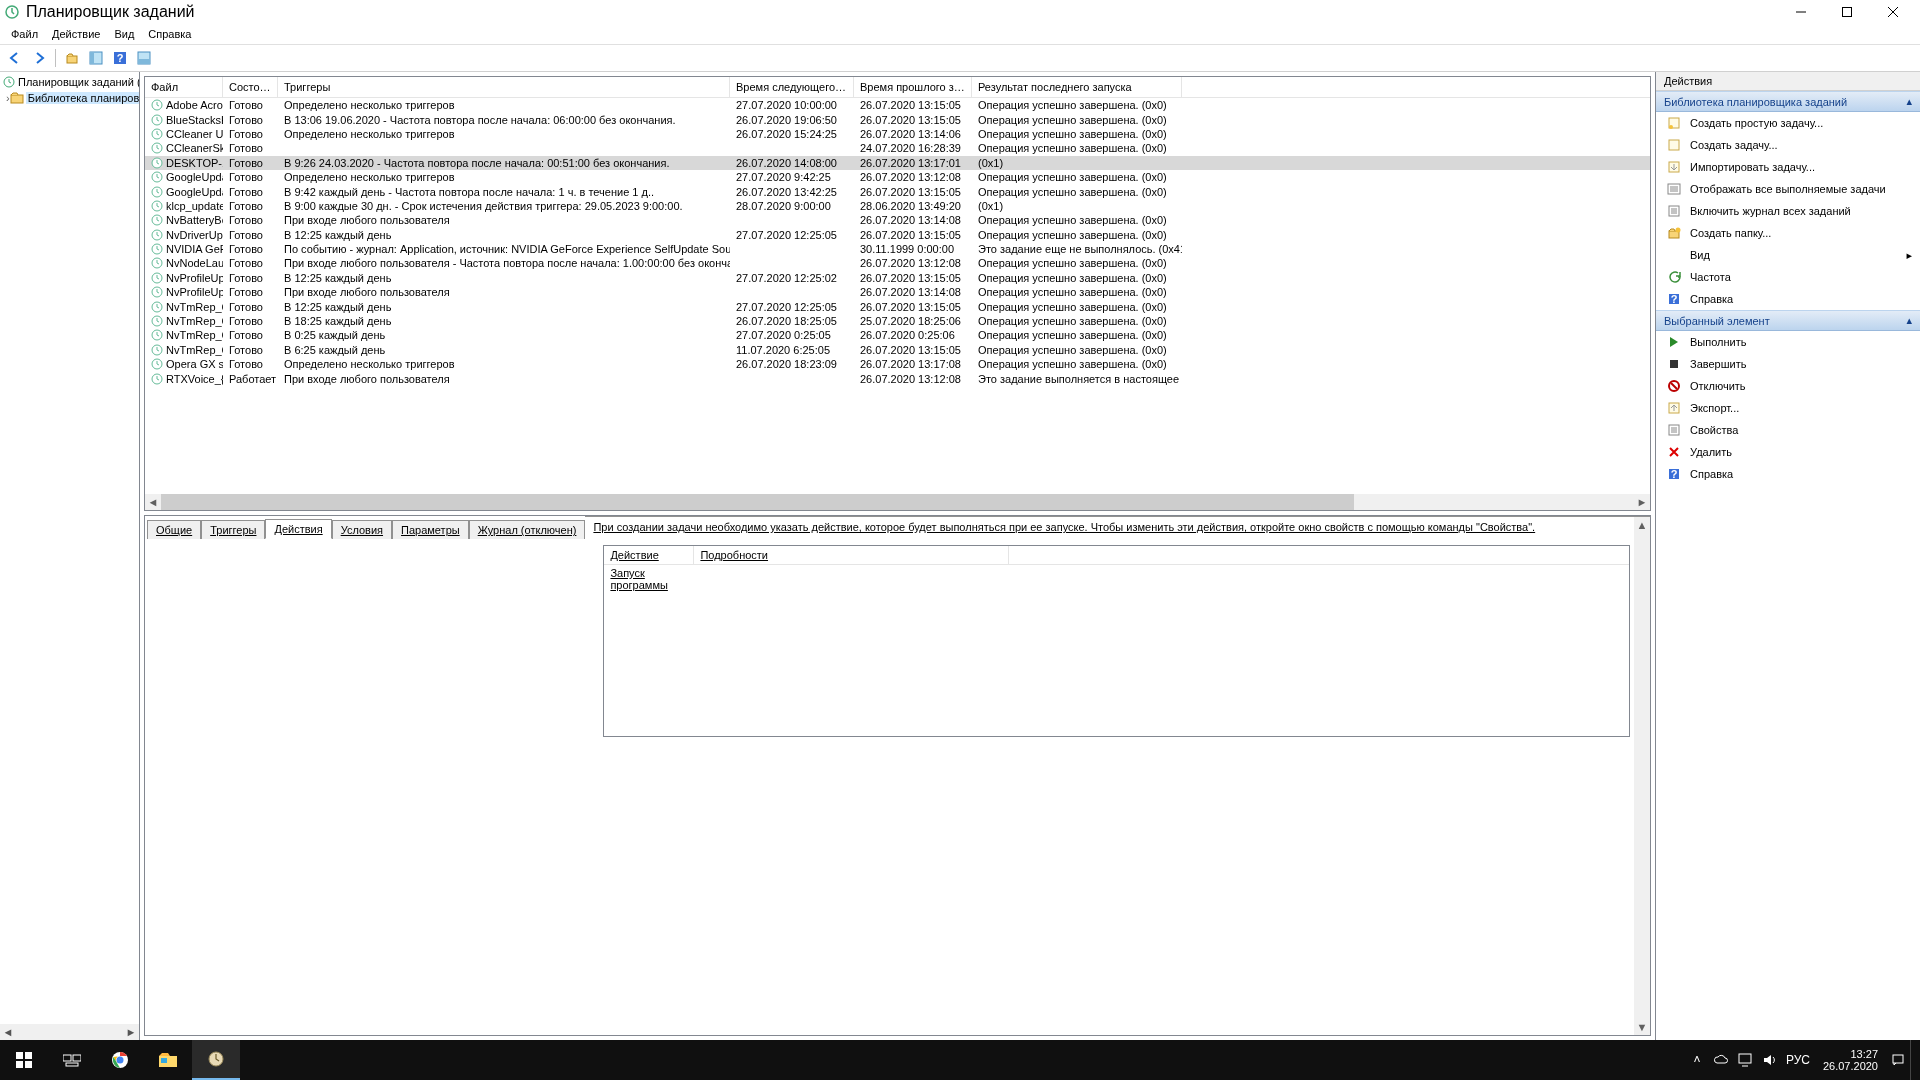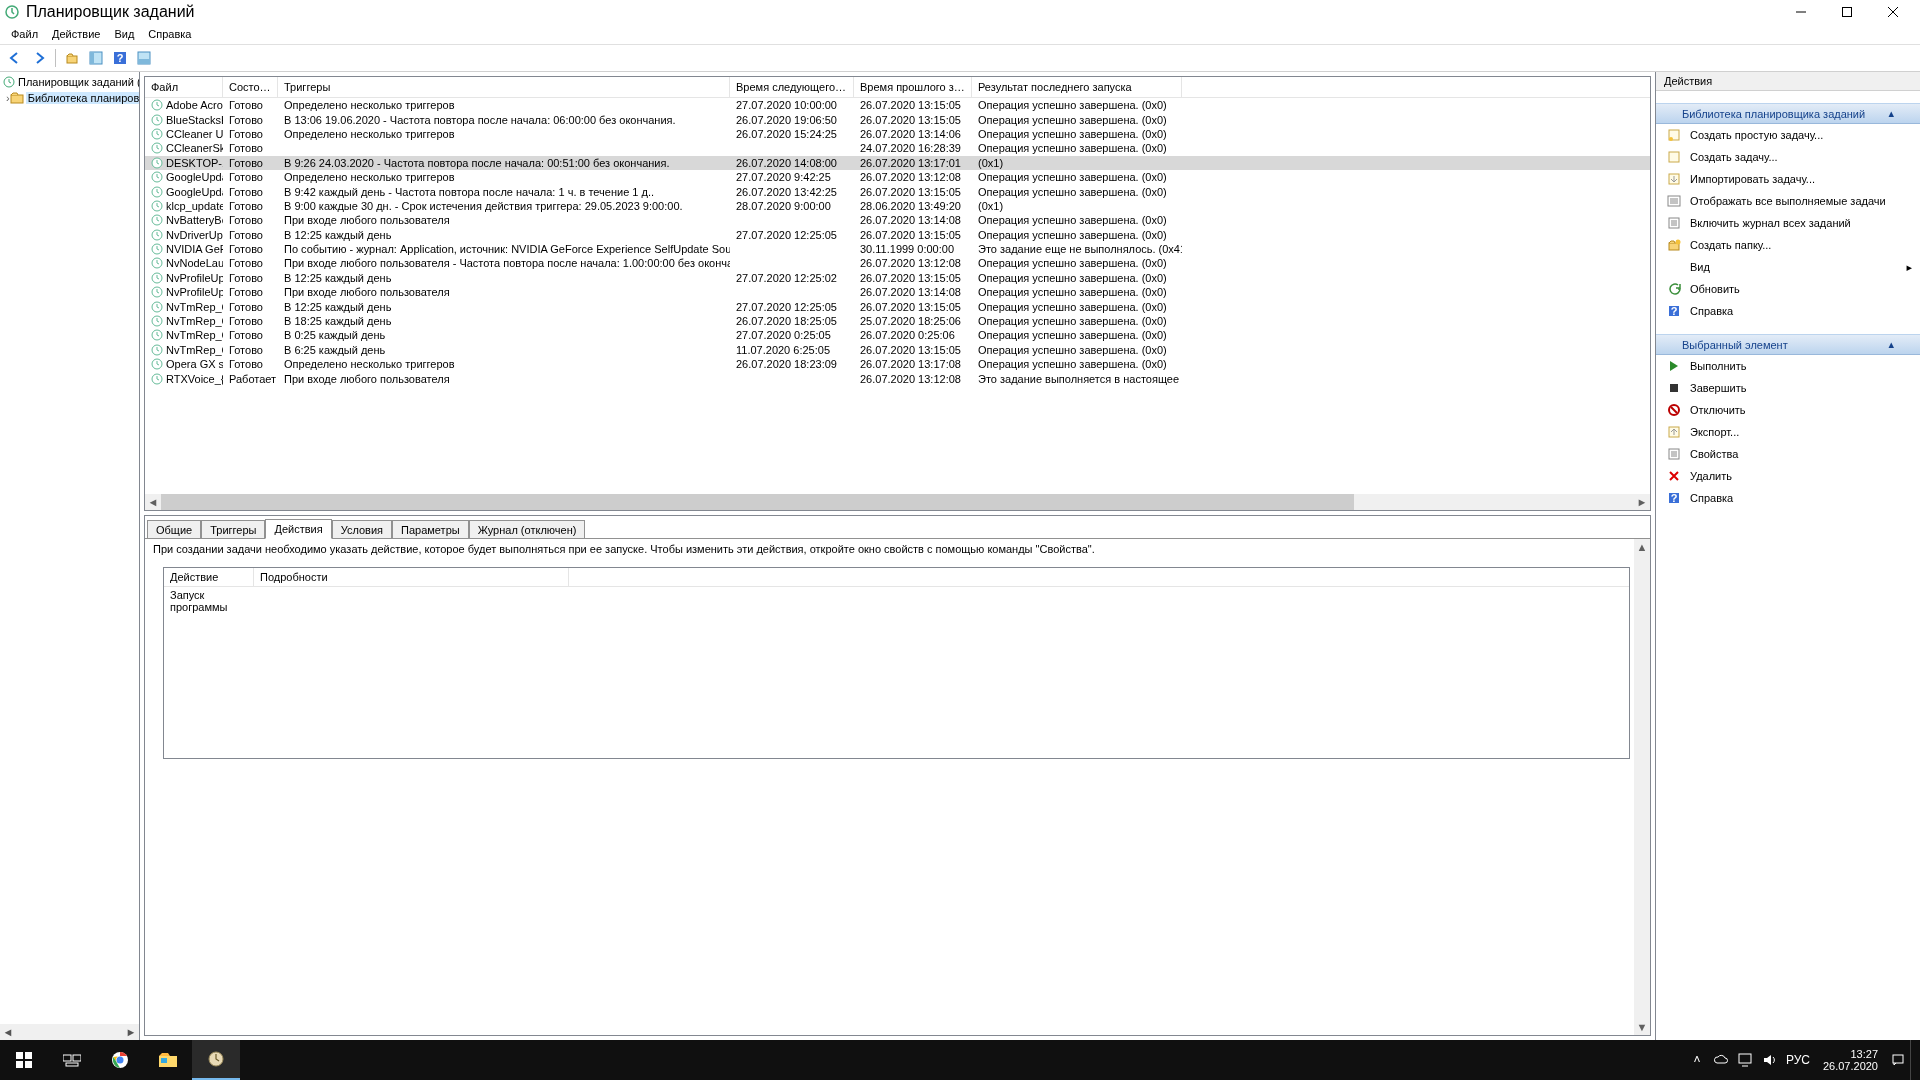--- a/index.html
+++ b/index.html
@@ -50,42 +50,42 @@
 .col.c-trig { width:452px; }
 .col.c-next { width:124px; text-align:left; }
 .col.c-last { width:118px; }
 .col.c-result { width:210px; }
 .task-hscroll { height:16px; background:#f0f0f0; display:flex; }
 .task-hscroll .arrow { width:16px; display:flex; align-items:center; justify-content:center; color:#606060; }
 .task-hscroll .track { flex:1; position:relative; }
 .task-hscroll .thumb { position:absolute; left:0; width:81%; top:0; bottom:0; background:#cdcdcd; }
 
 
-.detail-pane { flex:1; margin-top:4px; border:1px solid #828790; background:#fff; display:flex; flex-direction:column; position:relative; }
+.detail-pane { flex:1; margin-top:4px; border:1px solid #828790; background:#fff; display:flex; flex-direction:row; position:relative;text-decoration:underline; }
 .tab-strip { display:flex; padding-left:2px; height:22px; align-items:flex-end; }
 .tab { padding:3px 8px; border:1px solid #919191; border-bottom:none; background:#fff; margin-right:0px; font-size:11px; position:relative; top:1px; }
 .tab.active { background:#fff; border-bottom:1px solid #fff; z-index:2; }
 .tab.inactive { background:#f0f0f0; }
 .tab-body { flex:1; border-top:1px solid #919191; padding:4px 8px; position:relative; }
 .detail-hint { color:#000; margin-bottom:12px; }
 .action-table { border:1px solid #828790; width:calc(100% - 22px); height:192px; margin-left:10px;}
 .action-table-head { display:flex; background:#fff; border-bottom:1px solid #e5e5e5; }
 .action-table-head .acol { padding:3px 6px; border-right:1px solid #e5e5e5; }
 .acol.ac1 { width:90px; }
 .acol.ac2 { width:315px; }
 .action-table-row { display:flex; }
 .action-table-row .acol { padding:2px 6px; }
 .detail-vscroll { position:absolute; right:0; top:0; bottom:0; width:16px; background:#f0f0f0; display:flex; flex-direction:column; }
 .detail-vscroll .arrow { height:16px; display:flex; align-items:center; justify-content:center; color:#606060; }
 .detail-vscroll .thumb-area { flex:1; }
 
 
 .actions-pane { width:265px; border-left:1px solid #828790; background:#fff; display:flex; flex-direction:column; }
 .actions-title { background:#f0f0f0; padding:3px 8px; color:#000; border-bottom:1px solid #d0d0d0; }
-.actions-section-header { background: linear-gradient(#e3ecf7, #bcd4ee); padding:3px 26px; color:#15428b; display:flex; justify-content:space-between; align-items:center; border-top:1px solid #bcd4ee; border-bottom:1px solid #99b8db;margin-top:12px; }
+.actions-section-header { background: linear-gradient(#e3ecf7, #bcd4ee); padding:3px 8px; color:#15428b; display:flex; justify-content:space-between; align-items:center; border-top:1px solid #bcd4ee; border-bottom:1px solid #99b8db; }
 .action-item { display:flex; align-items:center; gap:8px; padding:3px 8px 3px 10px; color:#000; }
 .action-item .a-icon { width:16px; height:16px; display:inline-flex; align-items:center; justify-content:center; font-size:11px;}
 .action-item.has-sub { justify-content:flex-start; }
 .action-item .chev { margin-left:auto; color:#000; }
 
 
 .taskbar { position:absolute; bottom:0; left:0; right:0; height:40px; background:#101010; display:flex; align-items:center; color:#fff; font-size:11px; }
 .taskbar .tb-left { display:flex; align-items:center; height:100%; }
 .taskbar .tb-btn { width:48px; height:40px; display:flex; align-items:center; justify-content:center; }
 .taskbar .tb-btn.active { border-bottom:2px solid #76b9ed; background:#2a2a2a; }
@@ -637,21 +637,21 @@
           <span>Вид</span>
           <span class="chev">▸</span>
         </div>
         <div class="action-item">
           <span class="a-icon">
             <svg width="14" height="14">
               <path d="M11 3a5 5 0 1 0 2 4h-2" fill="none" stroke="#3a8f3a" stroke-width="1.5"></path>
               <path d="M13 2v4h-4" fill="none" stroke="#3a8f3a" stroke-width="1.5"></path>
             </svg>
           </span>
-          <span>Обновить</span>
+          <span>Частота</span>
         </div>
         <div class="action-item">
           <span class="a-icon">
             <svg width="14" height="14">
               <rect x="2" y="2" width="10" height="10" fill="#3a6fd8"></rect>
               <text x="7" y="11" text-anchor="middle" fill="#fff" font-size="9" font-weight="bold">?</text>
             </svg>
           </span>
           <span>Справка</span>
         </div>

